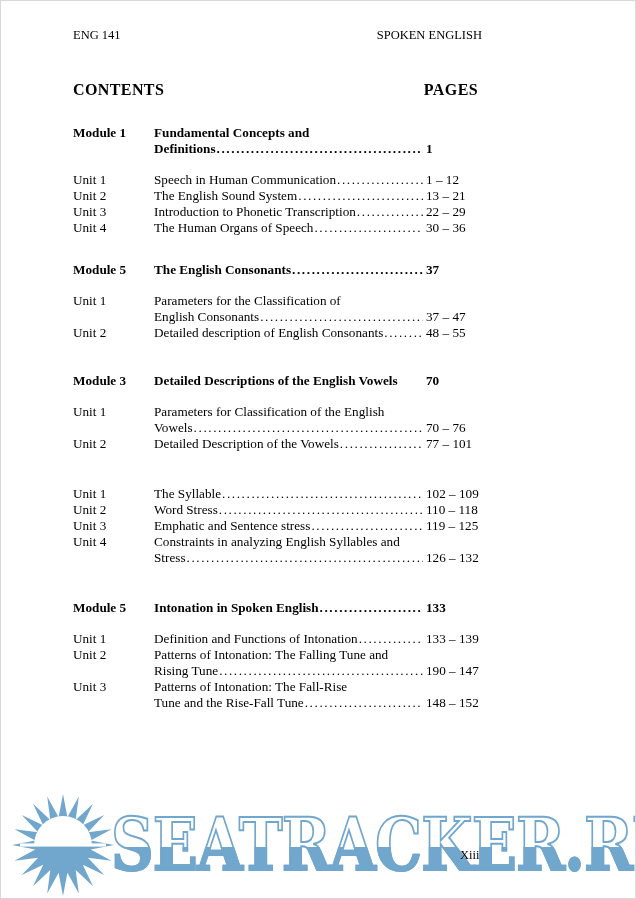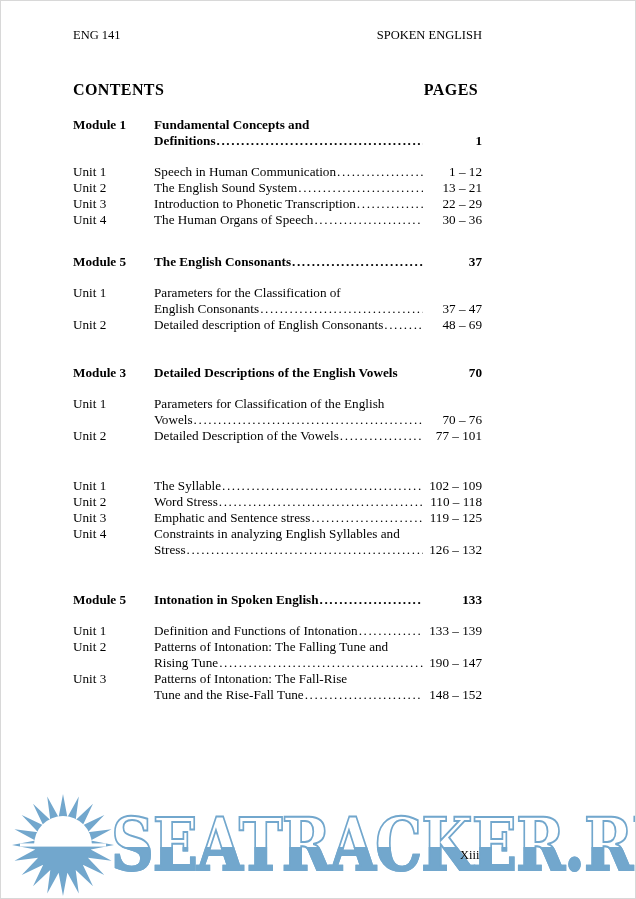--- a/index.html
+++ b/index.html
@@ -7,30 +7,30 @@
     position:relative;width:636px;height:899px;background:#fff;
     border:1px solid #d8d8d8;box-sizing:border-box;
     font-family:"Liberation Serif","DejaVu Serif",serif;color:#000;
     overflow:hidden;
   }
   .content{position:absolute;left:72px;right:153px;top:27px;}
   .doc-header{display:flex;justify-content:space-between;font-size:12.5px;line-height:15px;text-align:right;}
   .headings{display:flex;justify-content:space-between;margin-top:37px;
     font-weight:bold;font-size:16px;line-height:19px;letter-spacing:.4px;}
   .headings .pages-heading{margin-right:4px;}
-  .toc{margin-top:18px;}
+  .toc{margin-top:26px;}
   .module-section + .module-section{margin-top:26px;}
   .module-section:nth-of-type(3){margin-top:32px;}
   .module-section:nth-of-type(4){margin-top:34px;}
   .module-section:nth-of-type(5){margin-top:34px;}
   .units{margin-top:15px;}
   .row{display:flex;font-size:13.2px;line-height:16px;}
   .row.module{font-weight:bold;}
   .col-label{flex:0 0 81px;}
-  .col-body{flex:1 1 auto;min-width:0;text-align:right;}
+  .col-body{flex:1 1 auto;min-width:0;}
   .line{display:flex;align-items:baseline;}
   .line .t{white-space:nowrap;}
   .dots{flex:1 1 0;min-width:0;overflow:hidden;white-space:nowrap;margin:0 3px 0 1px;}
   .dots::after{
     content:"......................................................................................................................................";
     letter-spacing:1.6px;
   }
   .dots.empty::after{content:"";}
   .pages{flex:0 0 56px;white-space:nowrap;}
   
@@ -137,21 +137,21 @@
                   <span class="pages">37 – 47</span>
                 </div>
               </div>
             </div>
             <div class="row unit">
               <div class="col-label">Unit 2</div>
               <div class="col-body">
                 <div class="line">
                   <span class="t">Detailed description of English Consonants</span>
                   <span class="dots"></span>
-                  <span class="pages">48 – 69</span>
+                  <span class="pages">48 – 55</span>
                 </div>
               </div>
             </div>
           </div>
         </section>
         <section class="module-section">
           <div class="row module">
             <div class="col-label">Module 3</div>
             <div class="col-body">
               <div class="line">

